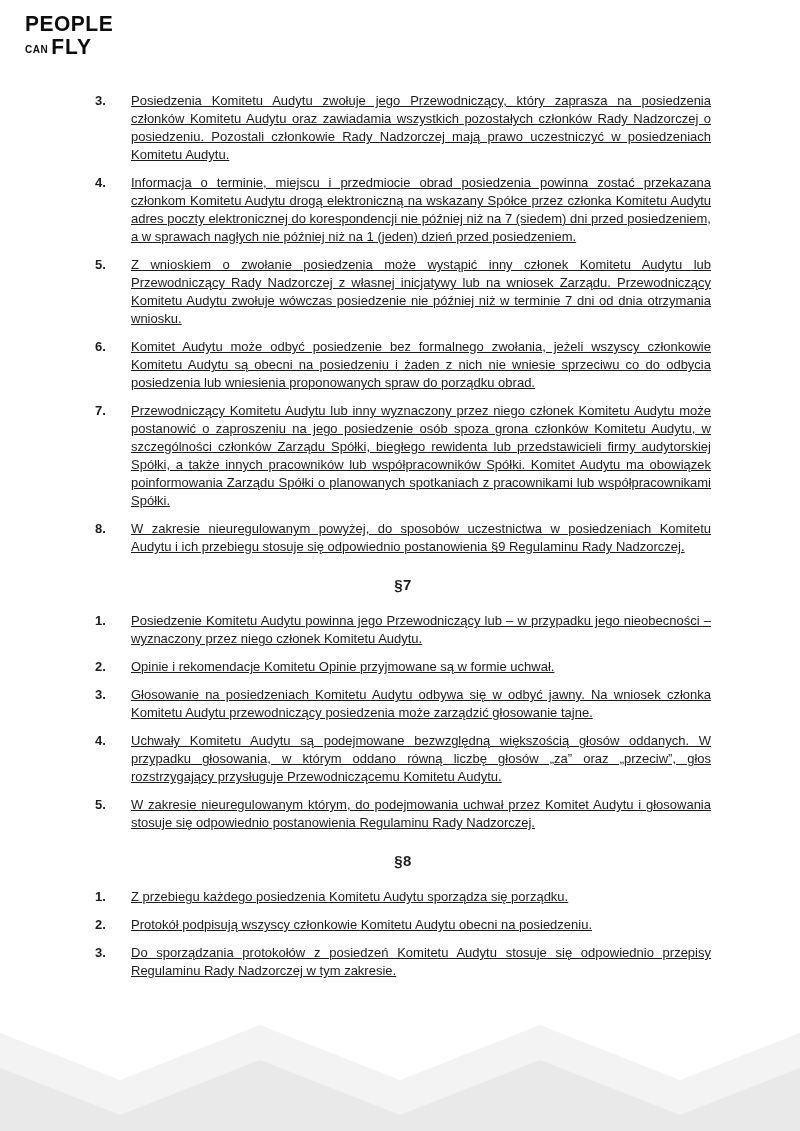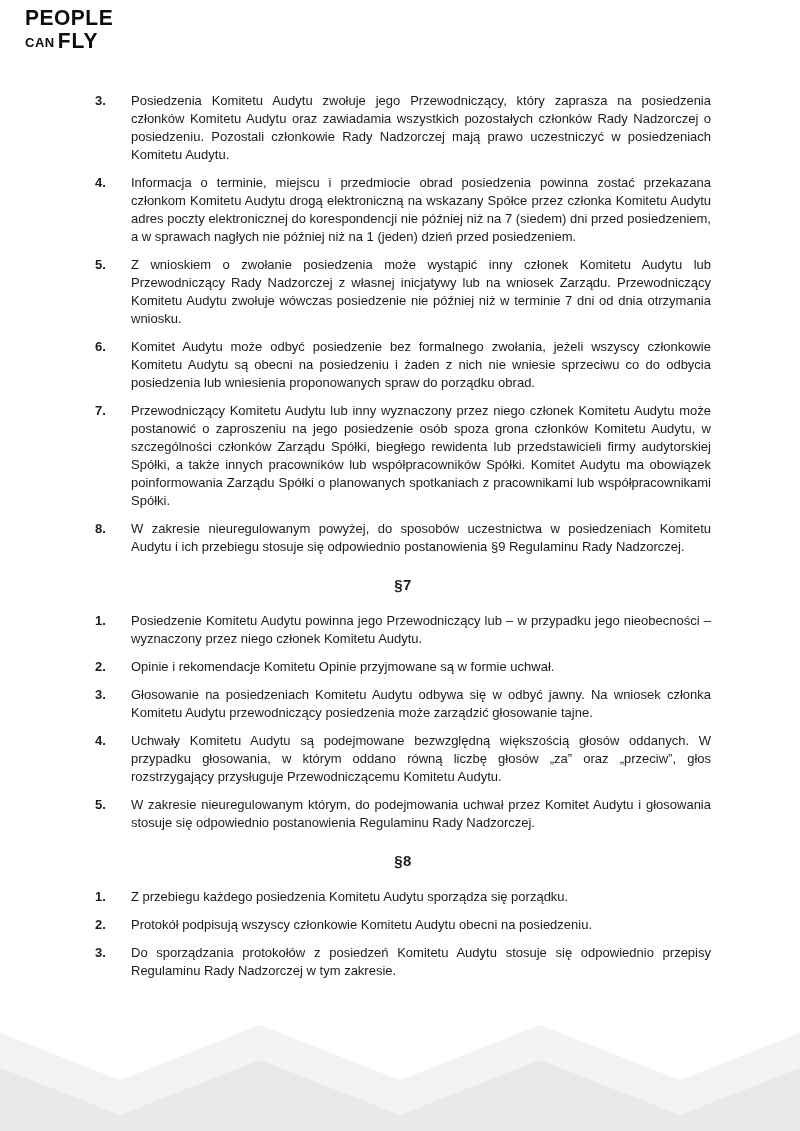--- a/index.html
+++ b/index.html
@@ -12,42 +12,42 @@
     position: relative;
     width: 800px;
     height: 1131px;
     background: #ffffff;
     overflow: hidden;
     color: #1c1c1c;
   }
   
   .logo {
     position: absolute;
-    top: 6px;
+    top: 12px;
     left: 25px;
     color: #0d0d0d;
     line-height: 1;
     user-select: none;
   }
   .logo-top {
     font-weight: bold;
     font-size: 21px;
     letter-spacing: 0.5px;
     transform: scaleY(1.08);
     transform-origin: left top;
   }
   .logo-bottom {
     display: flex;
     align-items: flex-end;
     gap: 3px;
     margin-top: 3px;
   }
   .logo-can {
     font-weight: bold;
-    font-size: 13px;
+    font-size: 10px;
     letter-spacing: 0.5px;
     padding-bottom: 2px;
   }
   .logo-fly {
     font-weight: bold;
     font-size: 21px;
     letter-spacing: 1px;
     transform: scaleY(1.08);
     transform-origin: left bottom;
   }
@@ -65,20 +65,21 @@
     margin-bottom: 10px;
   }
   .item .num {
     width: 36px;
     flex-shrink: 0;
     font-weight: bold;
   }
   .item .txt {
     flex: 1;
     text-align: justify;
+    text-decoration: underline;
   }
   .sec-head {
     text-align: center;
     font-weight: bold;
     font-size: 15px;
     margin: 20px 0 18px 0;
     letter-spacing: 0.5px;
   }
   
   .bottom-deco {

